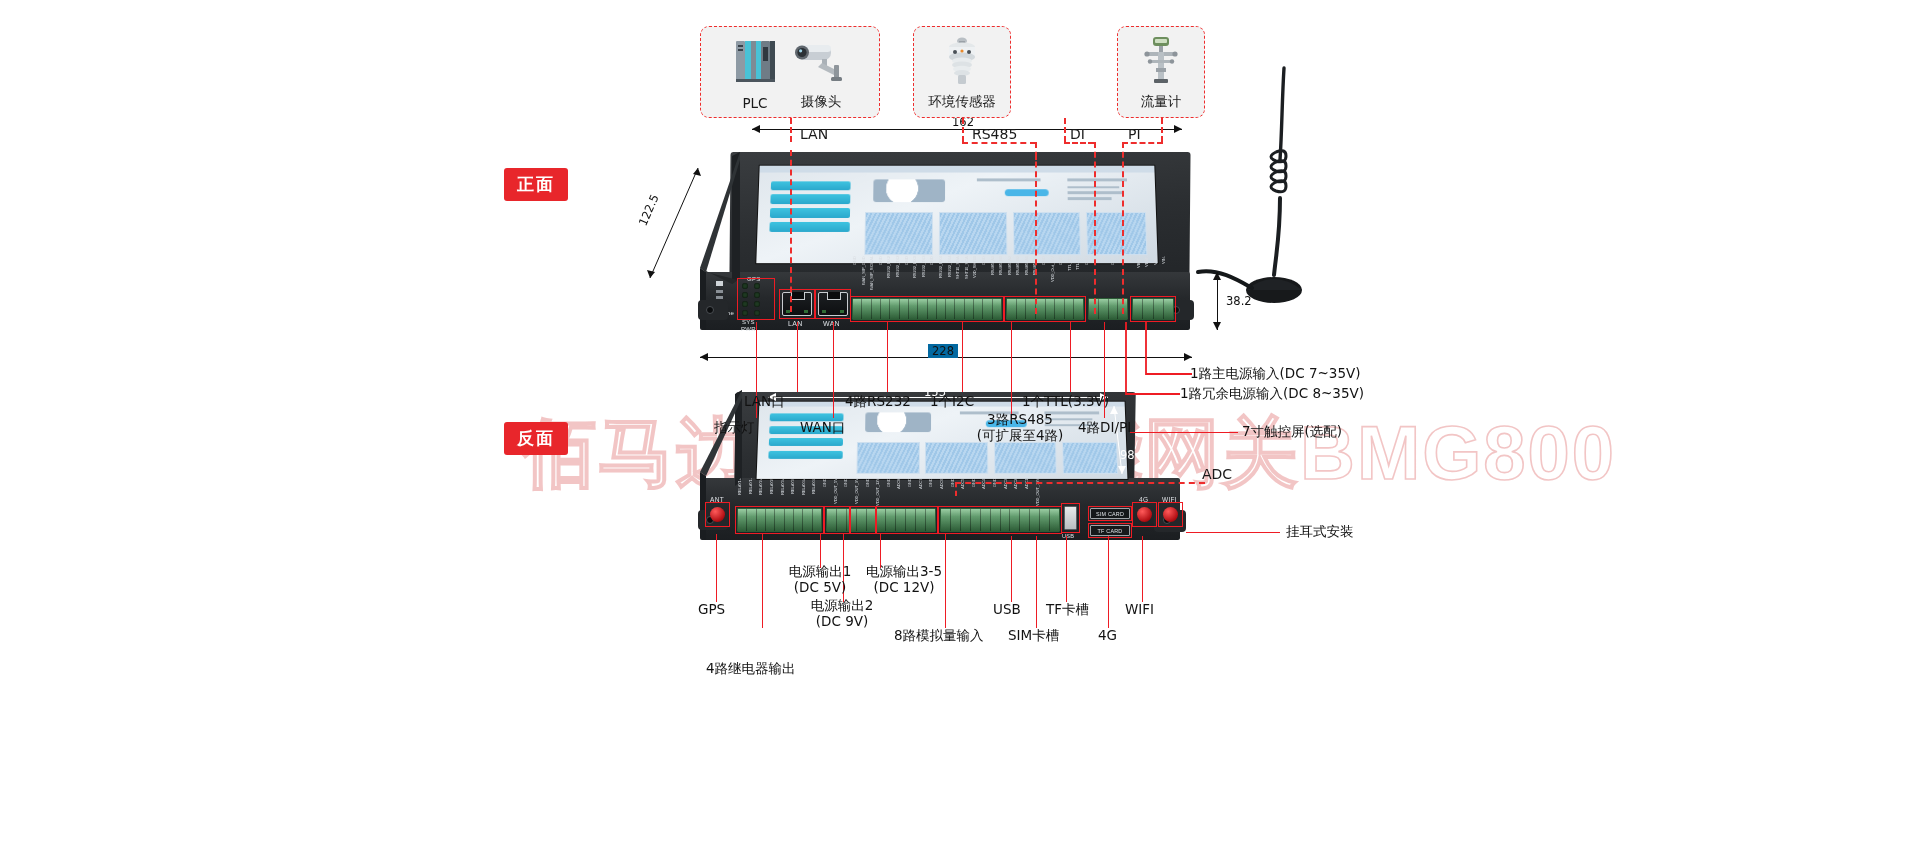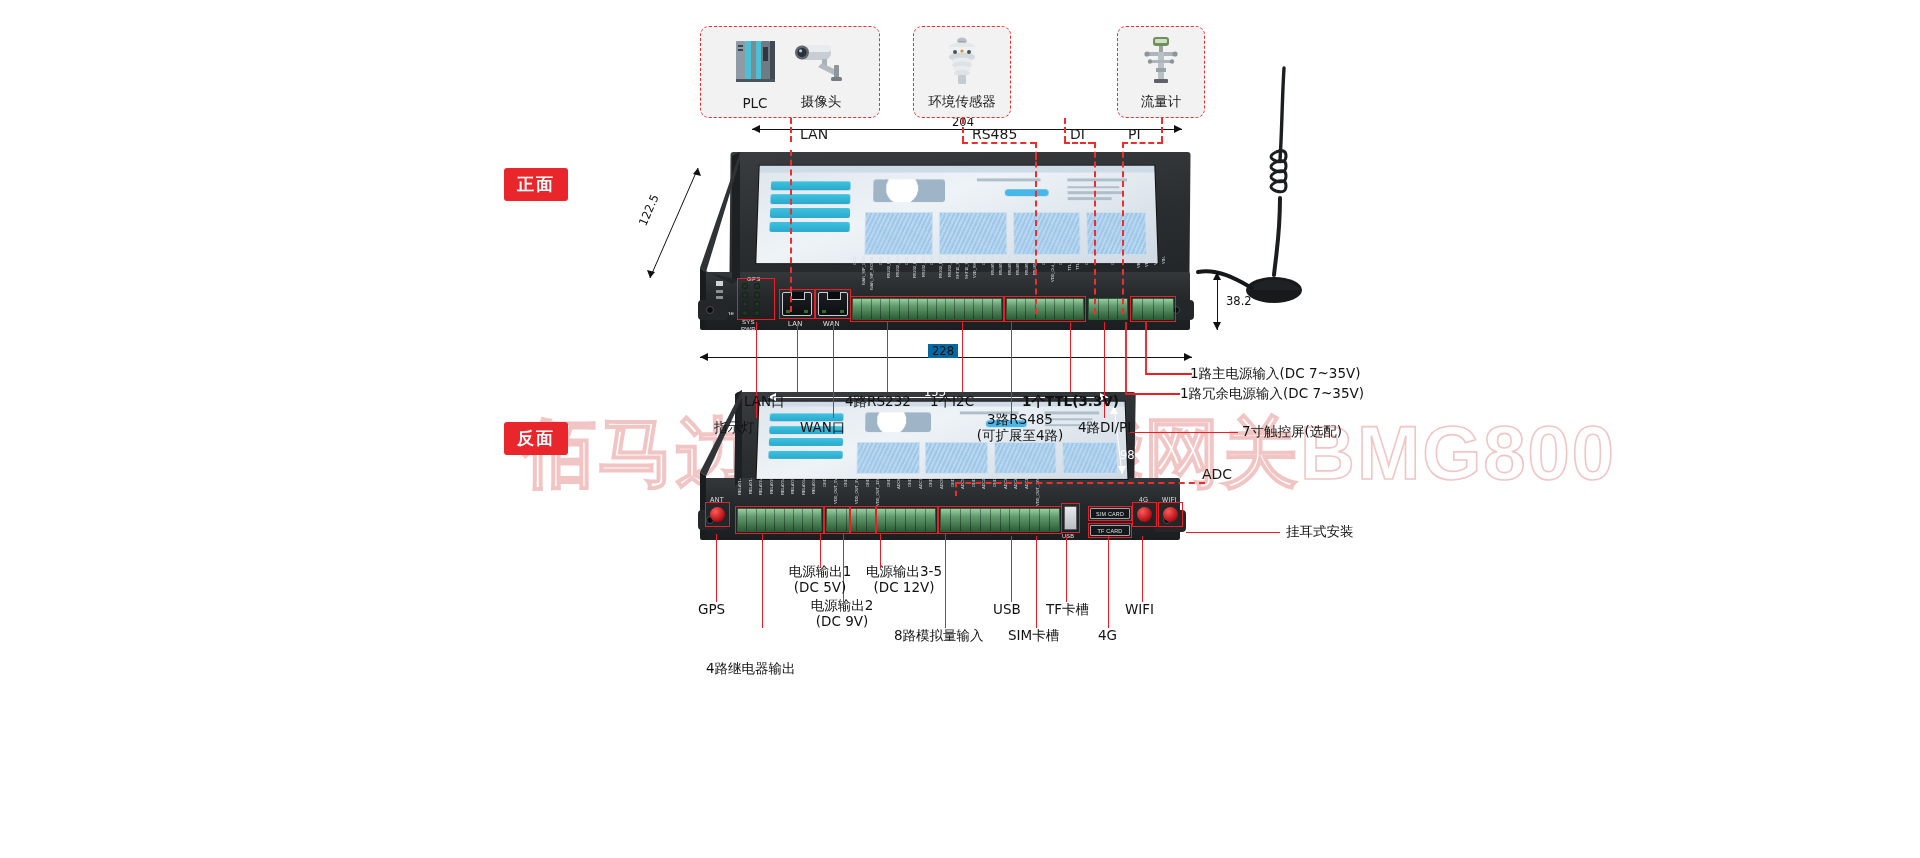--- a/index.html
+++ b/index.html
@@ -333,21 +333,21 @@
   <div class="bus-label" style="left:1128px; top:126px;">PI</div>
   <div class="dash-h" style="left:1122px; top:142px; width:41px;"></div>
   <div class="dash-v" style="left:1122px; top:142px; height:172px;"></div>
 
   <div class="device">
 
     <div class="dim" style="left:752px; top:120px; width:430px; height:16px;">
       <div class="dim-line" style="left:0; top:9px; width:430px; height:1px;"></div>
       <div class="dim-line" style="left:0; top:5px; width:0; height:0; border-top:4px solid transparent; border-bottom:4px solid transparent; border-right:8px solid #111; background:none;"></div>
       <div class="dim-line" style="left:422px; top:5px; width:0; height:0; border-top:4px solid transparent; border-bottom:4px solid transparent; border-left:8px solid #111; background:none;"></div>
-      <div class="dim-text" style="left:196px; top:-5px; background:#fff; padding:0 4px;">204</div>
+      <div class="dim-text" style="left:196px; top:-5px; background:#fff; padding:0 4px;">162</div>
     </div>
 
     <div class="dim" style="left:640px; top:160px; width:70px; height:130px;">
       <svg width="70" height="130" style="position:absolute;left:0;top:0;">
         <line x1="58" y1="8" x2="10" y2="118" stroke="#111" stroke-width="1"></line>
         <polygon points="58,8 53,14 61,16" fill="#111"></polygon>
         <polygon points="10,118 15,112 7,110" fill="#111"></polygon>
       </svg>
       <div class="dim-text" style="left:2px; top:58px; transform:rotate(-66deg); transform-origin:left center;">122.5</div>
     </div>
@@ -547,34 +547,34 @@
   <div class="lead-v" style="left:962px; top:322px; height:70px;"></div>
   <div class="callout" style="left:930px; top:394px;">1个I2C</div>
 
   <div class="lead-v" style="left:1011px; top:322px; height:96px;"></div>
   <div class="callout c2" style="left:955px; top:412px; width:130px;">
     <span>3路RS485</span><br>
     <span>(可扩展至4路)</span>
   </div>
 
   <div class="lead-v" style="left:1070px; top:322px; height:70px;"></div>
-  <div class="callout" style="left:1022px; top:394px;font-weight:bold;">1个TTL(3.3V)</div>
+  <div class="callout" style="left:1022px; top:394px;">1个TTL(3.3V)</div>
 
   <div class="lead-v" style="left:1104px; top:322px; height:96px;"></div>
   <div class="callout" style="left:1078px; top:420px;">4路DI/PI</div>
 
   <svg style="position:absolute; left:1144px; top:322px; z-index:4;" width="60" height="70">
     <path d="M2 0 L2 52 L48 52" stroke="#ee1c24" stroke-width="1.8" fill="none"></path>
   </svg>
   <div class="callout" style="left:1190px; top:366px;">1路主电源输入(DC 7~35V)</div>
 
   <svg style="position:absolute; left:1124px; top:322px; z-index:4;" width="68" height="90">
     <path d="M2 0 L2 72 L56 72" stroke="#ee1c24" stroke-width="1.8" fill="none"></path>
   </svg>
-  <div class="callout" style="left:1180px; top:386px;">1路冗余电源输入(DC 7~35V)</div>
+  <div class="callout" style="left:1180px; top:386px;">1路冗余电源输入(DC 8~35V)</div>
 
   <div class="device">
 
     <div class="dim" style="left:768px; top:388px; width:340px; height:16px; z-index:7;">
       <div class="dim-line" style="left:0; top:9px; width:340px; height:1px; background:#fff;"></div>
       <div class="dim-line" style="left:0; top:5px; width:0; height:0; border-top:4px solid transparent; border-bottom:4px solid transparent; border-right:8px solid #fff; background:none;"></div>
       <div class="dim-line" style="left:332px; top:5px; width:0; height:0; border-top:4px solid transparent; border-bottom:4px solid transparent; border-left:8px solid #fff; background:none;"></div>
       <div class="dim-text" style="left:156px; top:-3px; color:#fff;">153</div>
     </div>
 

